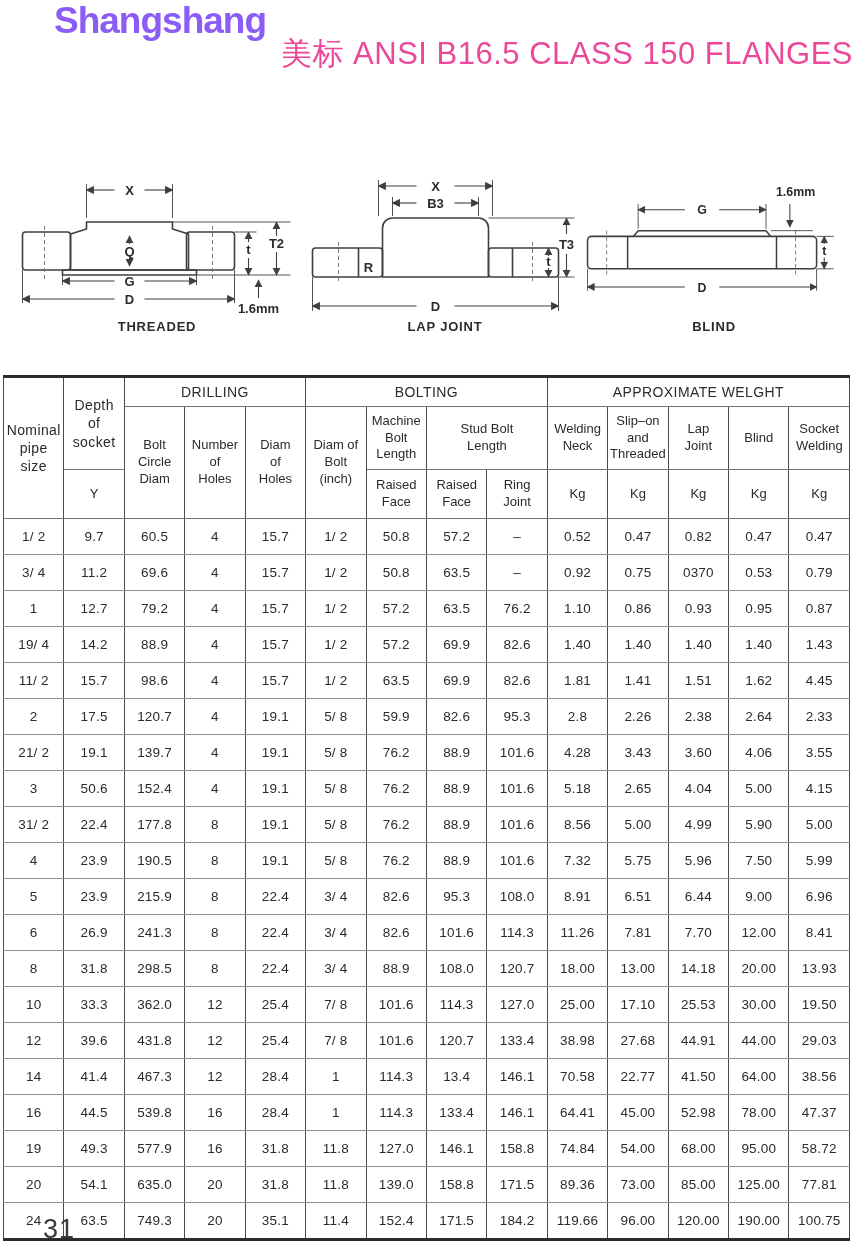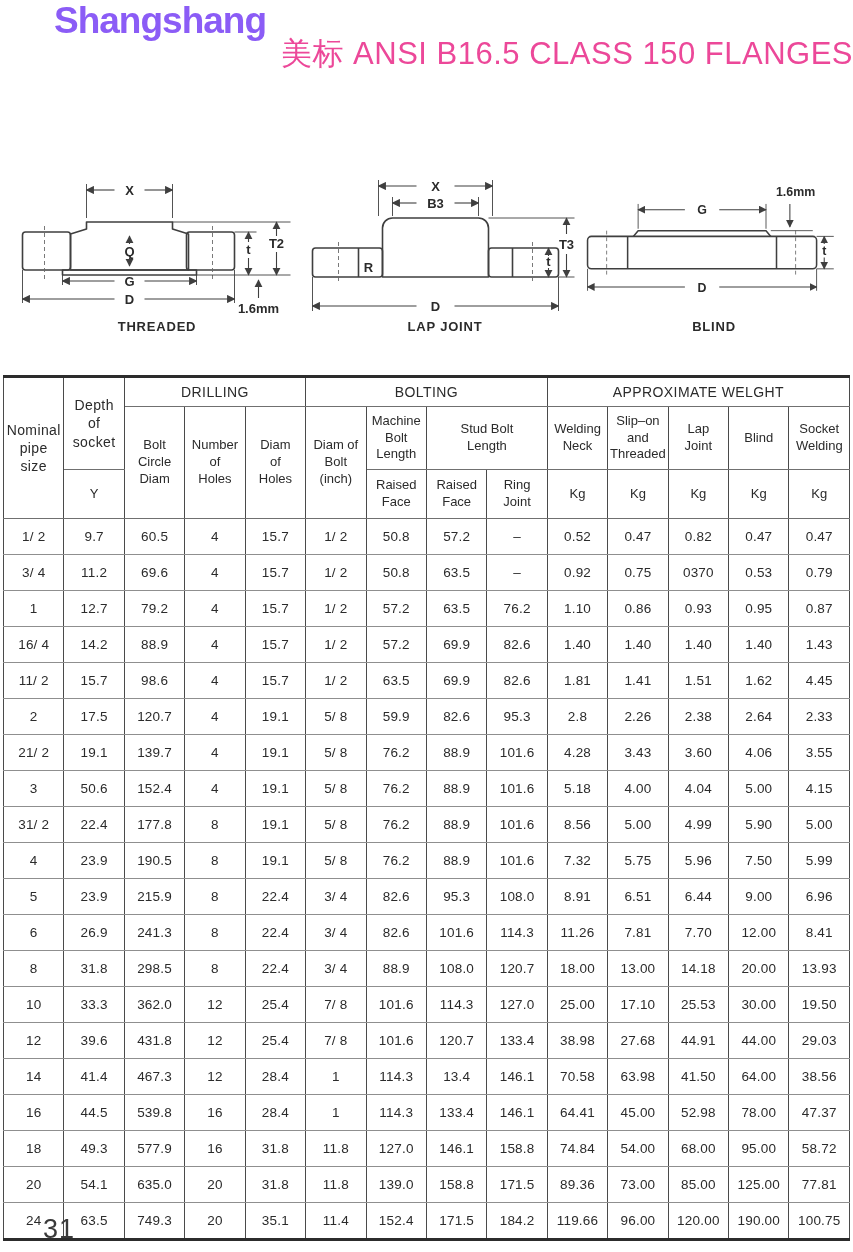--- a/index.html
+++ b/index.html
@@ -314,21 +314,21 @@
     <td>57.2</td>
     <td>63.5</td>
     <td>76.2</td>
     <td>1.10</td>
     <td>0.86</td>
     <td>0.93</td>
     <td>0.95</td>
     <td>0.87</td>
   </tr>
       <tr>
-    <td>16/ 4</td>
+    <td>19/ 4</td>
     <td>14.2</td>
     <td>88.9</td>
     <td>4</td>
     <td>15.7</td>
     <td>1/ 2</td>
     <td>57.2</td>
     <td>69.9</td>
     <td>82.6</td>
     <td>1.40</td>
     <td>1.40</td>
@@ -388,21 +388,21 @@
     <td>3</td>
     <td>50.6</td>
     <td>152.4</td>
     <td>4</td>
     <td>19.1</td>
     <td>5/ 8</td>
     <td>76.2</td>
     <td>88.9</td>
     <td>101.6</td>
     <td>5.18</td>
-    <td>4.00</td>
+    <td>2.65</td>
     <td>4.04</td>
     <td>5.00</td>
     <td>4.15</td>
   </tr>
       <tr>
     <td>31/ 2</td>
     <td>22.4</td>
     <td>177.8</td>
     <td>8</td>
     <td>19.1</td>
@@ -516,21 +516,21 @@
     <td>14</td>
     <td>41.4</td>
     <td>467.3</td>
     <td>12</td>
     <td>28.4</td>
     <td>1</td>
     <td>114.3</td>
     <td>13.4</td>
     <td>146.1</td>
     <td>70.58</td>
-    <td>63.98</td>
+    <td>22.77</td>
     <td>41.50</td>
     <td>64.00</td>
     <td>38.56</td>
   </tr>
       <tr>
     <td>16</td>
     <td>44.5</td>
     <td>539.8</td>
     <td>16</td>
     <td>28.4</td>
@@ -538,21 +538,21 @@
     <td>114.3</td>
     <td>133.4</td>
     <td>146.1</td>
     <td>64.41</td>
     <td>45.00</td>
     <td>52.98</td>
     <td>78.00</td>
     <td>47.37</td>
   </tr>
       <tr>
-    <td>18</td>
+    <td>19</td>
     <td>49.3</td>
     <td>577.9</td>
     <td>16</td>
     <td>31.8</td>
     <td>11.8</td>
     <td>127.0</td>
     <td>146.1</td>
     <td>158.8</td>
     <td>74.84</td>
     <td>54.00</td>

